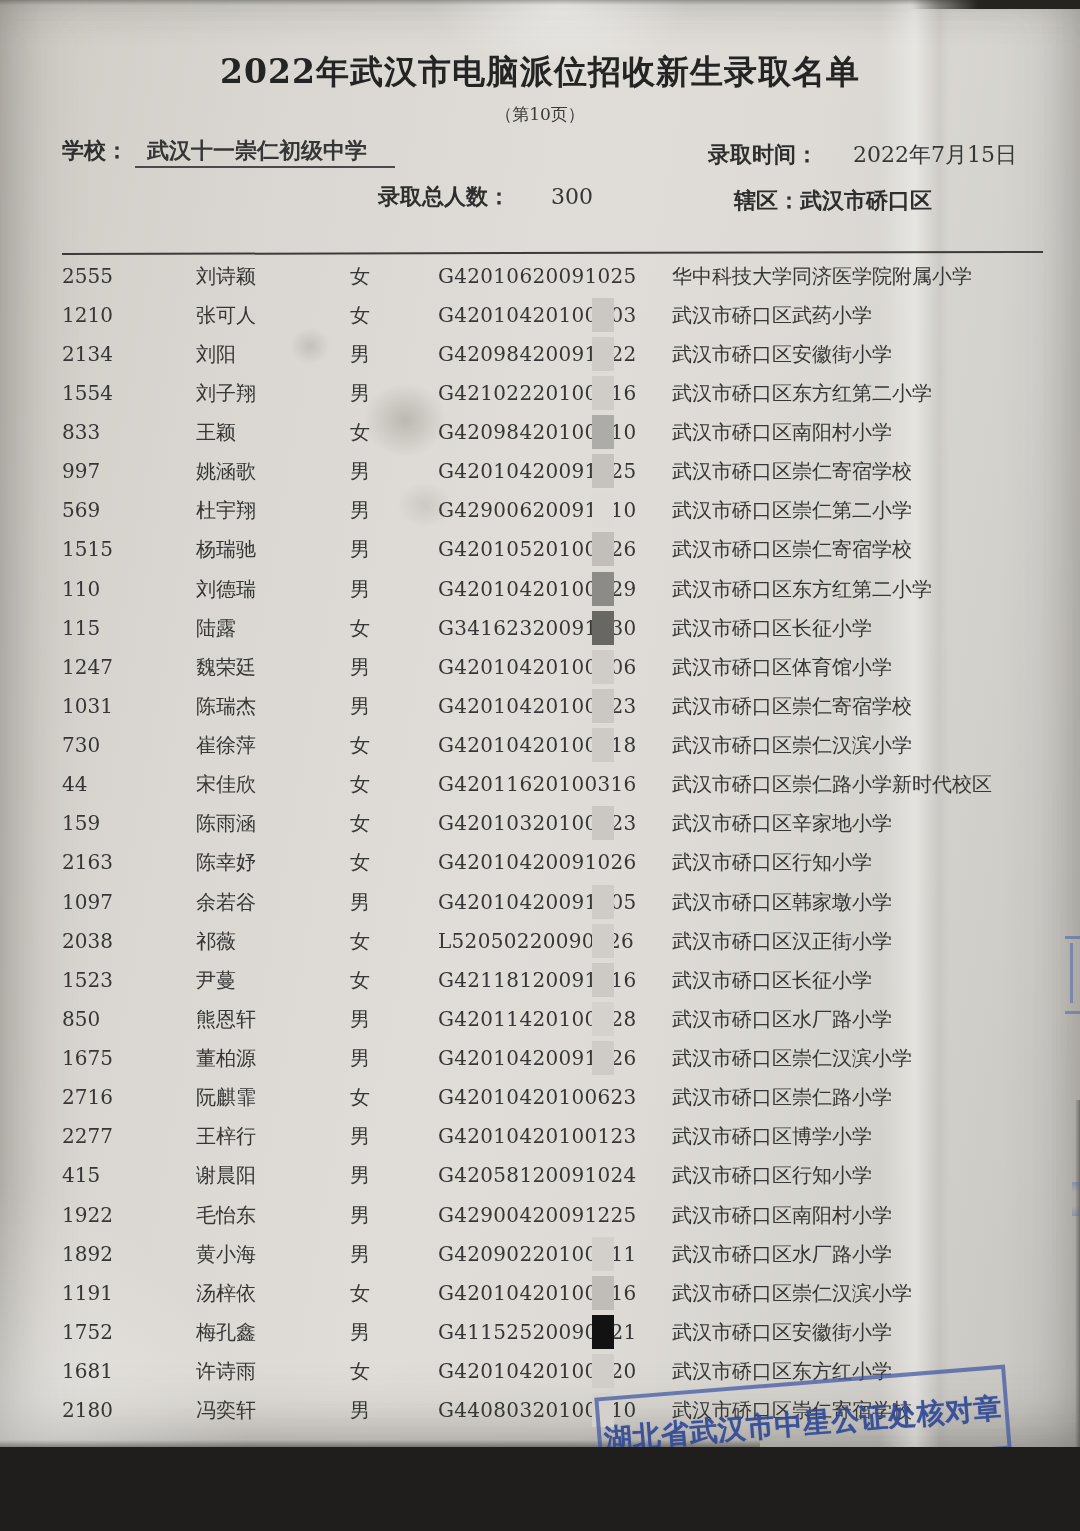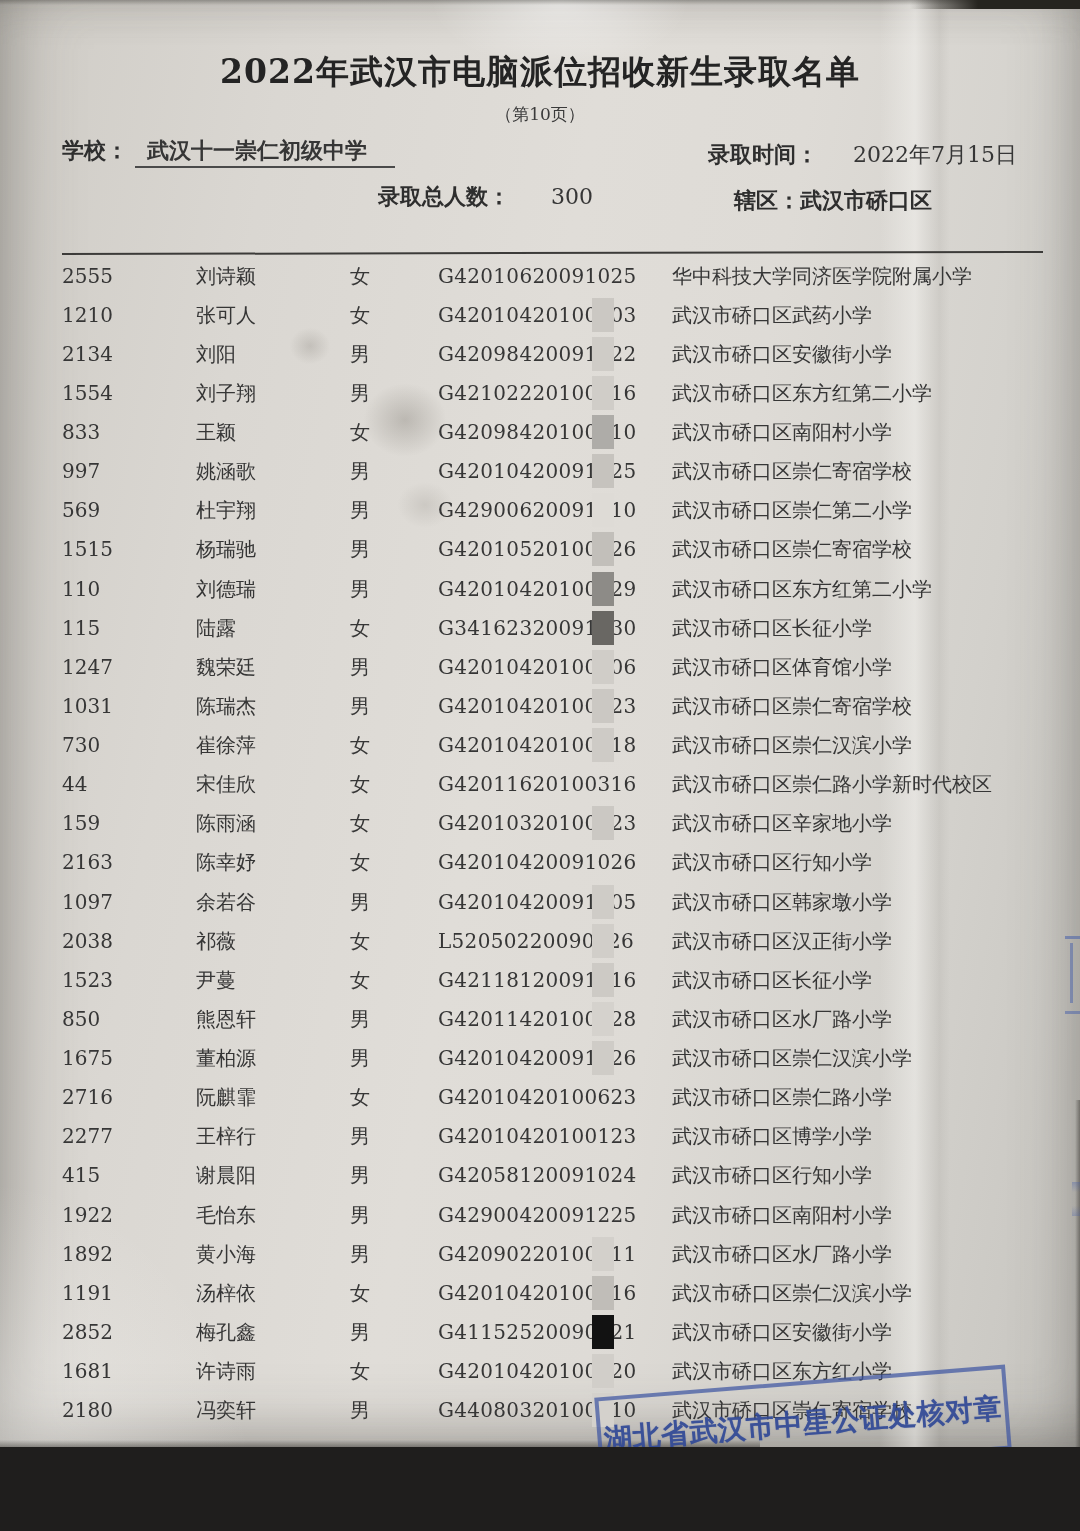--- a/index.html
+++ b/index.html
@@ -357,21 +357,21 @@
     <div class="row">
       <span class="cell c-id">1191</span>
       <span class="cell c-name">汤梓依</span>
       <span class="cell c-gender">女</span>
       <span class="cell c-no">G42010420100716</span>
       <span class="cell c-mask" style="background: rgb(192, 189, 184);"></span>
       <span class="cell c-school">武汉市硚口区崇仁汉滨小学</span>
     </div>
 
     <div class="row">
-      <span class="cell c-id">2852</span>
+      <span class="cell c-id">1752</span>
       <span class="cell c-name">梅孔鑫</span>
       <span class="cell c-gender">男</span>
       <span class="cell c-no">G41152520090121</span>
       <span class="cell c-mask" style="background: rgb(18, 18, 18);"></span>
       <span class="cell c-school">武汉市硚口区安徽街小学</span>
     </div>
 
     <div class="row">
       <span class="cell c-id">1681</span>
       <span class="cell c-name">许诗雨</span>

